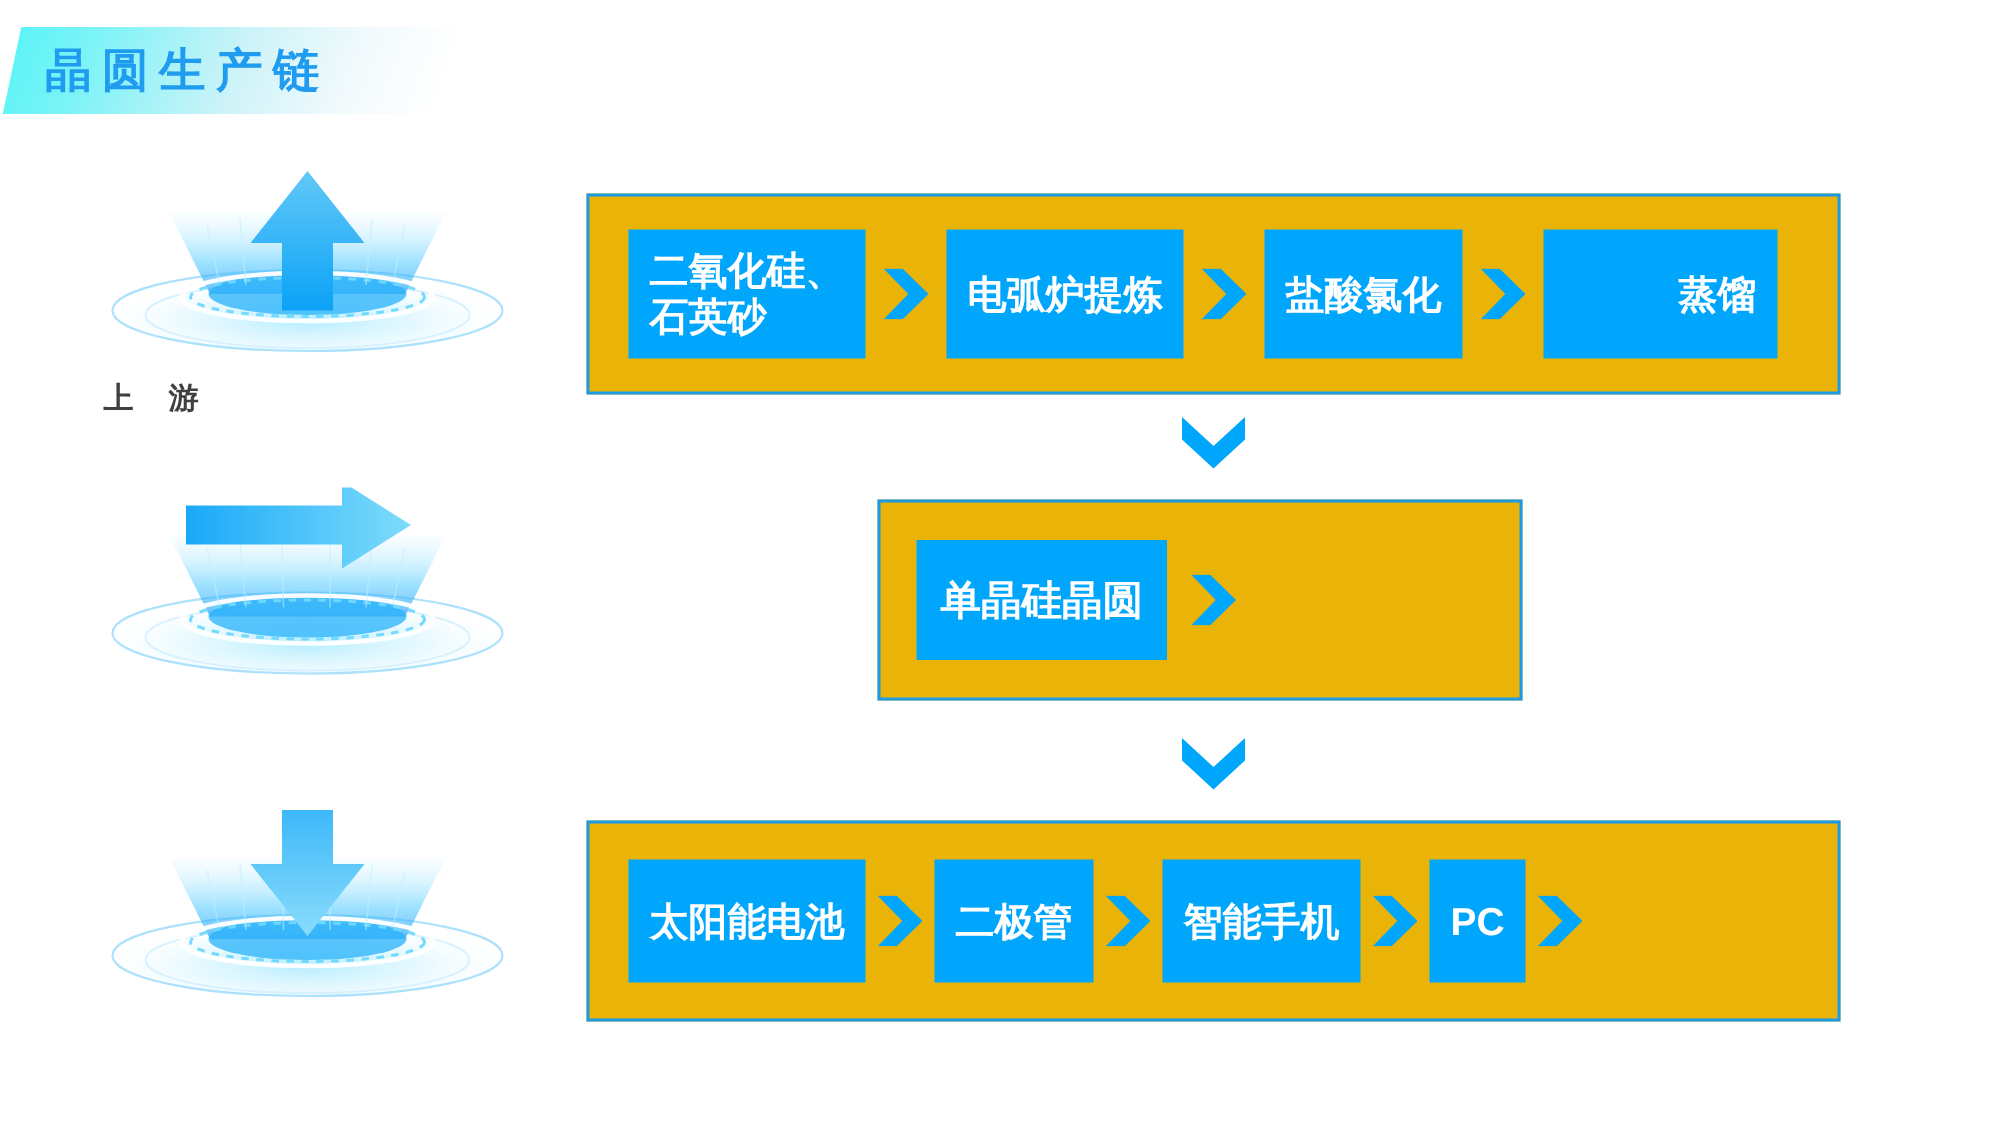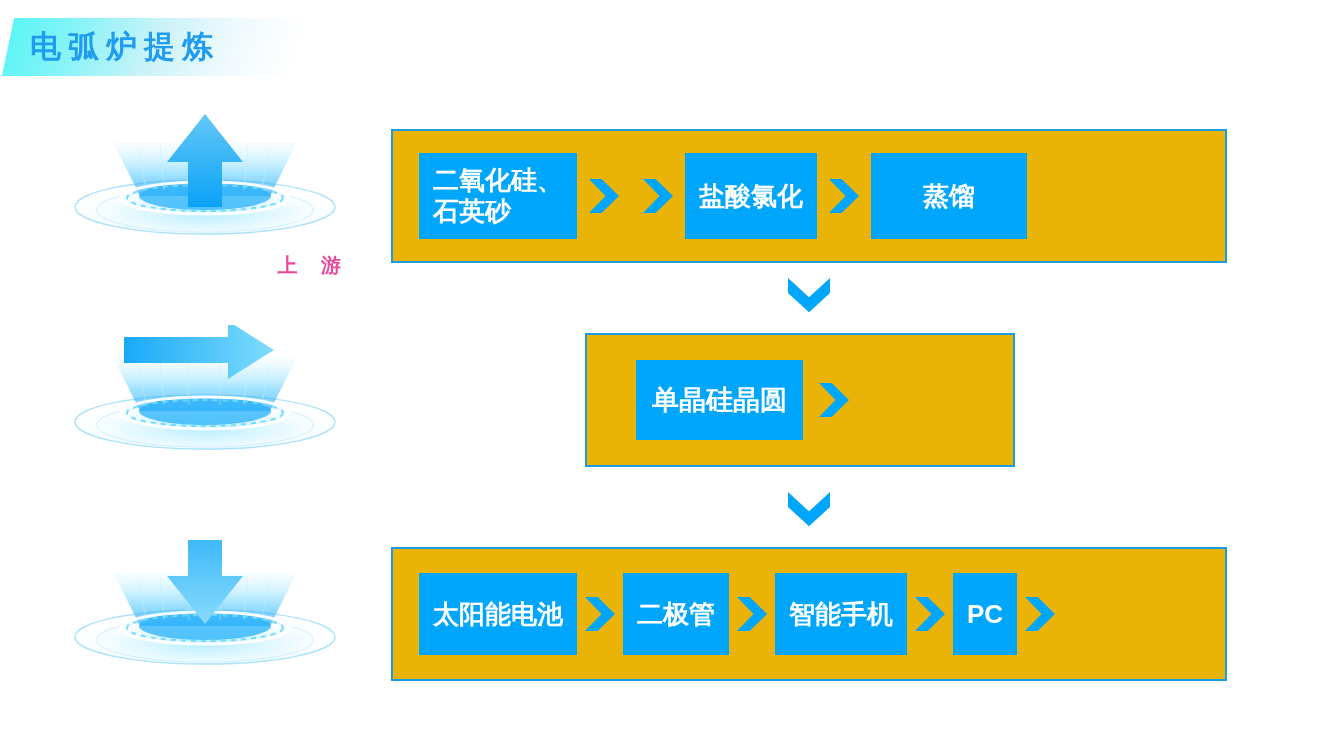--- a/index.html
+++ b/index.html
@@ -62,24 +62,24 @@
     top: 0;
     width: 290px;
     height: 135px;
   }
 
   .stage-label {
     position: absolute;
     left: 0;
     top: 142px;
     width: 290px;
-    text-align: right;
+    text-align: left;
     font-size: 20px;
     font-weight: bold;
-    color: #ec4899;
+    color: #404040;
     letter-spacing: 9px;
     text-indent: 9px;
   }
 
   
   .flow-container {
     position: absolute;
     border: 2px solid #1b9ae8;
     background: #eab308;
     box-sizing: border-box;
@@ -91,21 +91,21 @@
     top: 129px;
     width: 836px;
     height: 134px;
     padding-left: 26px;
   }
   #flow-container-1 {
     left: 585px;
     top: 333px;
     width: 430px;
     height: 134px;
-    padding-left: 49px;
+    padding-left: 24px;
   }
   #flow-container-2 {
     left: 391px;
     top: 547px;
     width: 836px;
     height: 134px;
     padding-left: 26px;
   }
 
   .node-box {
@@ -172,21 +172,21 @@
     background: #00a6fb;
     clip-path: polygon(0% 0%, 0% 34%, 50% 78%, 100% 34%, 100% 0%, 50% 44%);
   }
   #connector-0 { left: 788px; top: 278px; }
   #connector-1 { left: 788px; top: 492px; }
 </style>
 </head>
 <body>
 
 <div id="title-banner"></div>
-<div id="title-text">电弧炉提炼</div>
+<div id="title-text">晶圆生产链</div>
 
 <div class="stage-block" id="stage-block-0">
   <div class="stage-visual">
     <svg class="pedestal" viewBox="0 0 290 135">
       <defs>
         <radialGradient id="glowA" cx="50%" cy="62%" r="55%">
           <stop offset="0%" stop-color="#4fd4ff" stop-opacity="0.85"></stop>
           <stop offset="55%" stop-color="#8fe4ff" stop-opacity="0.40"></stop>
           <stop offset="100%" stop-color="#ffffff" stop-opacity="0"></stop>
         </radialGradient>
@@ -298,26 +298,29 @@
     </svg>
   </div>
 </div>
 
 <div class="flow-container" id="flow-container-0">
   <div class="node-box multiline">
     <span class="node-line">二氧化硅、</span>
     <span class="node-line">石英砂</span>
   </div>
   <div class="chevron-right"></div>
+  <div class="node-box single">
+    <span class="node-line">电弧炉提炼</span>
+  </div>
   <div class="chevron-right"></div>
   <div class="node-box single">
     <span class="node-line">盐酸氯化</span>
   </div>
   <div class="chevron-right"></div>
-  <div class="node-box single" style="width:156px;">
+  <div class="node-box single" style="width:156px;align-items:flex-end;">
     <span class="node-line">蒸馏</span>
   </div>
 </div>
 
 <div class="chevron-down" id="connector-0"></div>
 
 <div class="flow-container" id="flow-container-1">
   <div class="node-box">
     <span class="node-line">单晶硅晶圆</span>
   </div>

